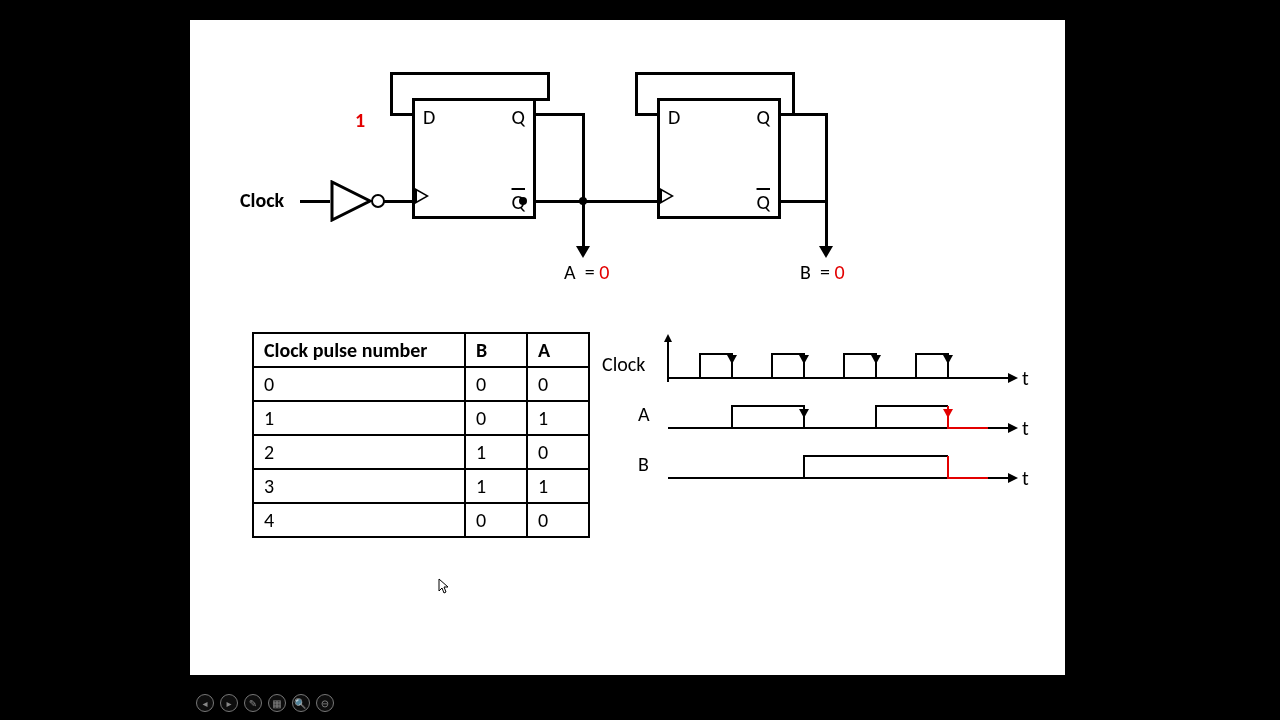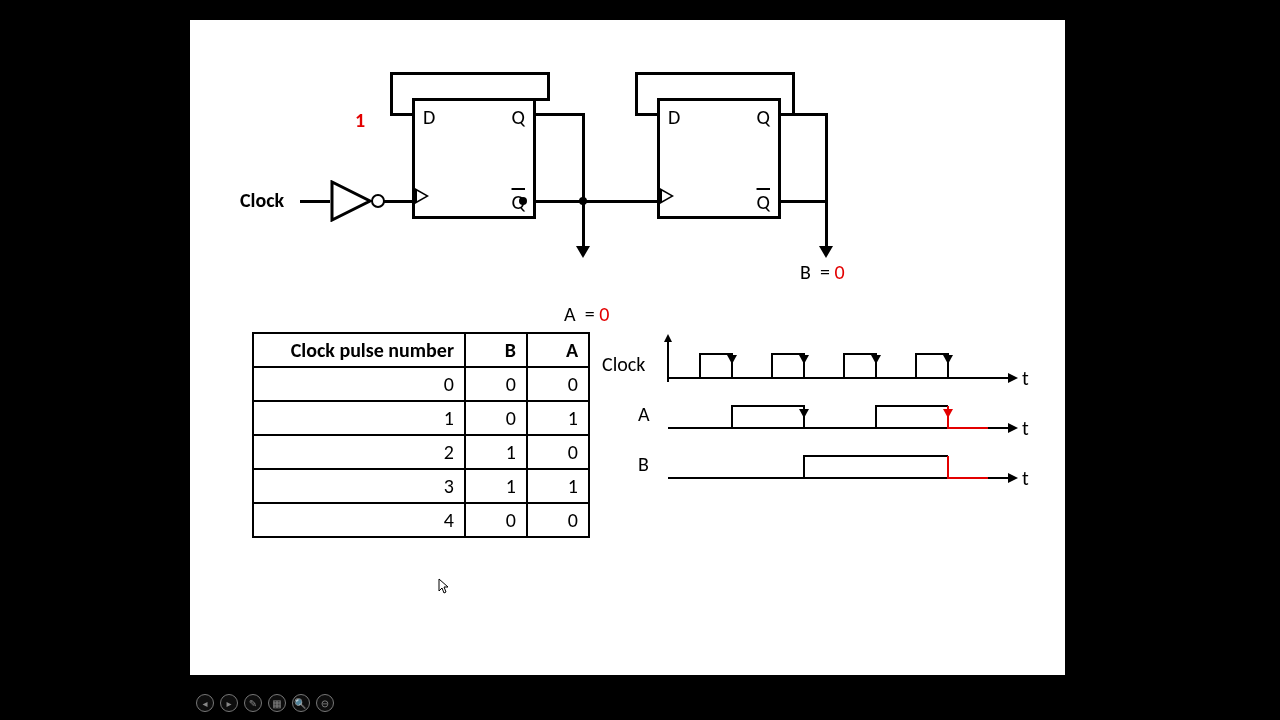--- a/index.html
+++ b/index.html
@@ -33,21 +33,21 @@
              border-top:5px solid transparent; border-bottom:5px solid transparent;
              border-left:9px solid #fff;}
   table.truth {
     position: absolute;
     border-collapse: collapse;
     font-size: 20px;
   }
   table.truth th, table.truth td {
     border: 2px solid #000;
     padding: 4px 10px;
-    text-align: right;
+    text-align: left;
   }
   table.truth th { font-weight: 700; }
   .wire { position:absolute; background:#000; }
   .node { position:absolute; width:8px; height:8px; background:#000; border-radius:50%; transform:translate(-50%,-50%);}
   .bubble { position:absolute; width:10px; height:10px; border:2px solid #000; border-radius:50%; background:#fff; transform:translate(-50%,-50%);}
   .arrow-down { position:absolute; width:0;height:0; border-left:7px solid transparent; border-right:7px solid transparent; border-top:12px solid #000; transform:translateX(-50%);}
   .controls {
     position:absolute; left:196px; bottom:8px; display:flex; gap:6px;
   }
   .controls .btn {
@@ -104,21 +104,21 @@
   <div class="wire" style="left:357px; top:78px; width:3px; height:0px;"></div>
 
   <div class="wire" style="left:343px; top:93px; width:52px; height:3px;"></div>
   <div class="wire" style="left:392px; top:93px; width:3px; height:135px;"></div>
   <div class="arrow-down" style="left:393px; top:226px;"></div>
 
   <div class="wire" style="left:343px; top:180px; width:110px; height:3px;"></div>
   <div class="wire" style="left:392px; top:180px; width:3px; height:48px;"></div>
   <div class="node" style="left:393px; top:181px;"></div>
 
-  <div class="label" style="left:374px; top:240px;margin-top:42px;">
+  <div class="label" style="left:374px; top:240px;">
     <span>A</span>&nbsp;
     <span>=</span>
     <span class="red">0</span>
   </div>
 
   <div class="wire" style="left:450px; top:180px; width:17px; height:3px;"></div>
 
   <div class="ff" style="left:467px; top:78px;">
     <span class="d">D</span>
     <span class="q">Q</span>

